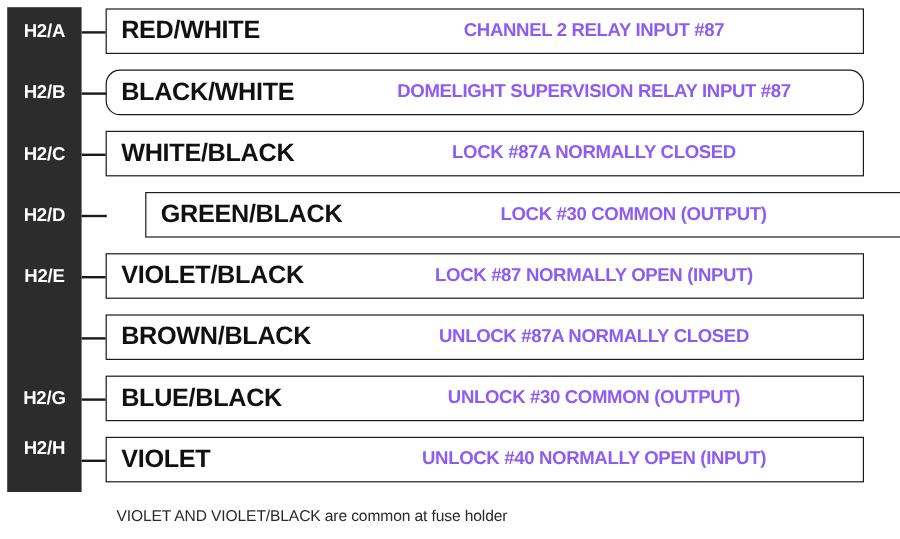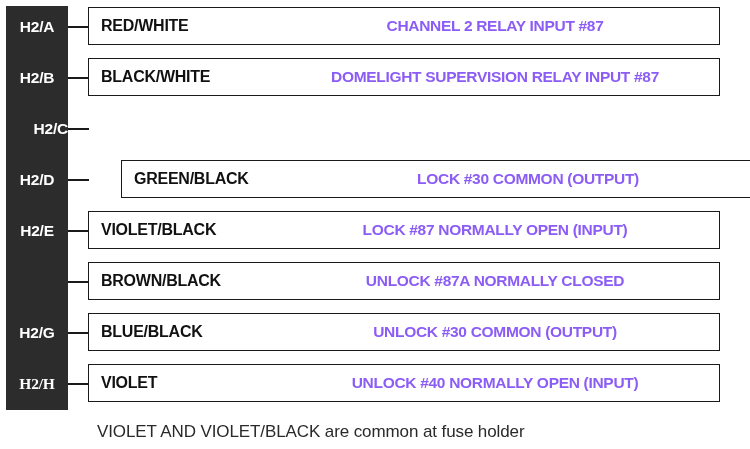--- a/index.html
+++ b/index.html
@@ -65,21 +65,21 @@
     background: #ffffff;
   }
 
   .wire-color {
     position: absolute;
     left: 12px;
     top: 0;
     height: 100%;
     display: flex;
     align-items: center;
-    font-size: 16px;
+    font-size: 21px;
     font-weight: bold;
     color: #111111;
     letter-spacing: -0.25px;
     white-space: nowrap;
   }
 
   .wire-desc {
     position: absolute;
     left: 196px;
     width: 420px;
@@ -93,21 +93,21 @@
     color: #8b5cf6;
     letter-spacing: -0.3px;
     white-space: nowrap;
   }
 
   
   .footnote {
     position: absolute;
     left: 97px;
     top: 422px;
-    font-size: 17px;
+    font-size: 13px;
     font-weight: normal;
     color: #2a2a2a;
     letter-spacing: -0.1px;
     white-space: nowrap;
   }
 </style>
 </head>
 <body>
 
 <div id="diagram">
@@ -116,27 +116,31 @@
 
   <div class="terminal-label" style="top:17px;">H2/A</div>
   <div class="lead-line" style="top:26px;"></div>
   <div class="wire-row" style="top:7px;">
     <span class="wire-color">RED/WHITE</span>
     <span class="wire-desc">CHANNEL 2 RELAY INPUT #87</span>
   </div>
 
   <div class="terminal-label" style="top:68px;">H2/B</div>
   <div class="lead-line" style="top:77px;"></div>
-  <div class="wire-row" style="top:58px;">
+  <div class="wire-row" style="top:58px;border-radius:12px;">
     <span class="wire-color">BLACK/WHITE</span>
     <span class="wire-desc">DOMELIGHT SUPERVISION RELAY INPUT #87</span>
   </div>
 
-  <div class="terminal-label" style="top:119px;text-align:right;">H2/C</div>
+  <div class="terminal-label" style="top:119px;">H2/C</div>
   <div class="lead-line" style="top:128px;"></div>
+  <div class="wire-row" style="top:109px;">
+    <span class="wire-color">WHITE/BLACK</span>
+    <span class="wire-desc">LOCK #87A NORMALLY CLOSED</span>
+  </div>
 
   <div class="terminal-label" style="top:170px;">H2/D</div>
   <div class="lead-line" style="top:179px;"></div>
   <div class="wire-row" style="top:160px;margin-left:33px;">
     <span class="wire-color">GREEN/BLACK</span>
     <span class="wire-desc">LOCK #30 COMMON (OUTPUT)</span>
   </div>
 
   <div class="terminal-label" style="top:221px;">H2/E</div>
   <div class="lead-line" style="top:230px;"></div>
@@ -152,21 +156,21 @@
     <span class="wire-desc">UNLOCK #87A NORMALLY CLOSED</span>
   </div>
 
   <div class="terminal-label" style="top:323px;">H2/G</div>
   <div class="lead-line" style="top:332px;"></div>
   <div class="wire-row" style="top:313px;">
     <span class="wire-color">BLUE/BLACK</span>
     <span class="wire-desc">UNLOCK #30 COMMON (OUTPUT)</span>
   </div>
 
-  <div class="terminal-label" style="top:374px;font-family:Liberation Serif, serif;">H2/H</div>
+  <div class="terminal-label" style="top:364px;">H2/H</div>
   <div class="lead-line" style="top:383px;"></div>
   <div class="wire-row" style="top:364px;">
     <span class="wire-color">VIOLET</span>
     <span class="wire-desc">UNLOCK #40 NORMALLY OPEN (INPUT)</span>
   </div>
 
   <div class="footnote">VIOLET AND VIOLET/BLACK are common at fuse holder</div>
 
 </div>
 

